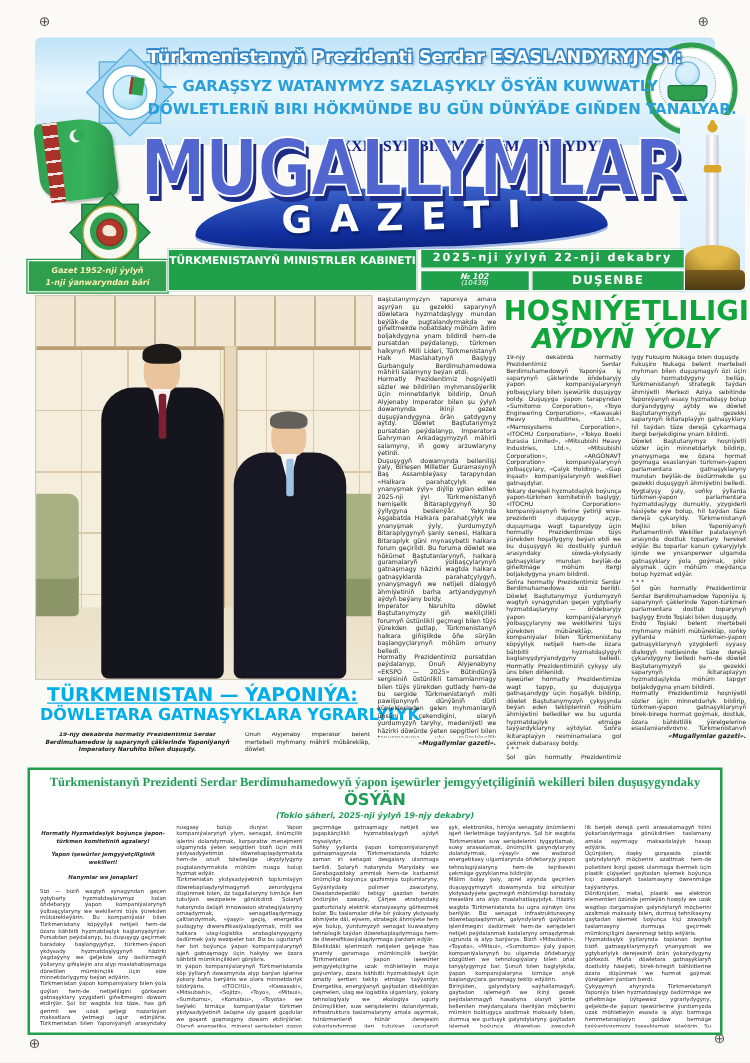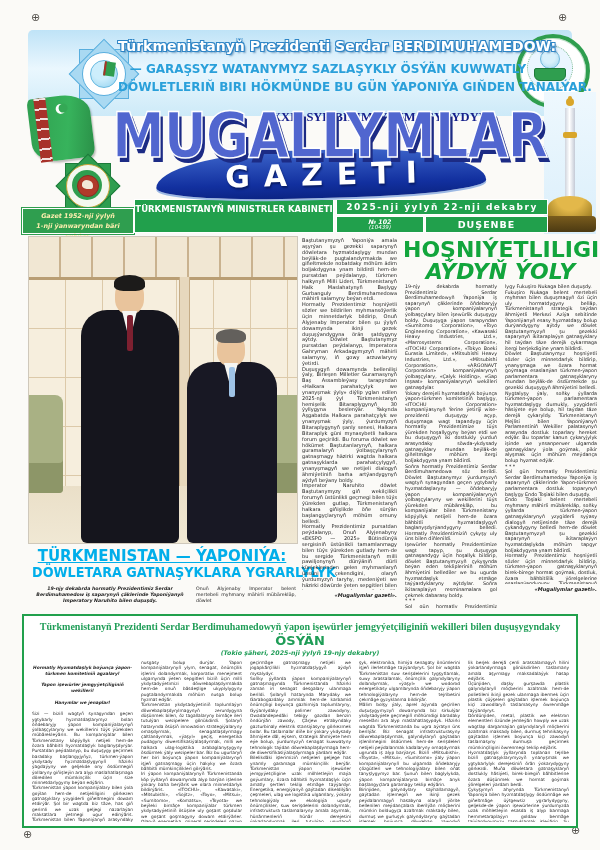--- a/index.html
+++ b/index.html
@@ -170,23 +170,23 @@
         <div class="star-sq r45"></div>
       <div class="star-circ"></div>
         <div class="star-globe"></div>
       <div class="star-flag"></div>
     </div>
     <div class="round-emb">
       <div class="round-inner"></div>
       <div class="round-globe"></div>
       <div class="round-book"></div>
     </div>
-    <div class="banner-attr">Türkmenistanyň Prezidenti Serdar BERDIMUHAMEDOW:</div>
+    <div class="banner-attr">Türkmenistanyň Prezidenti Serdar ESASLANDYRYJYSY:</div>
     <div class="banner-q q1">— GARAŞSYZ WATANYMYZ SAZLAŞYKLY ÖSÝÄN KUWWATLY</div>
-    <div class="banner-q q2">DÖWLETLERIŇ BIRI HÖKMÜNDE BU GÜN ÝAPONIÝA GIŇDEN TANALÝAR.</div>
+    <div class="banner-q q2">DÖWLETLERIŇ BIRI HÖKMÜNDE BU GÜN DÜNÝÄDE GIŇDEN TANALÝAR.</div>
   </div>
 
   <div class="slogan">XXI ASYR BILIM, YLYM ASYRYDYR</div>
   <div class="mast-arc">
     <div class="mast-sub">GAZETI</div>
   </div>
   <div class="mast-title">MUGALLYMLAR</div>
 
   <div class="flag">
     <div class="flag-stripe"></div>

